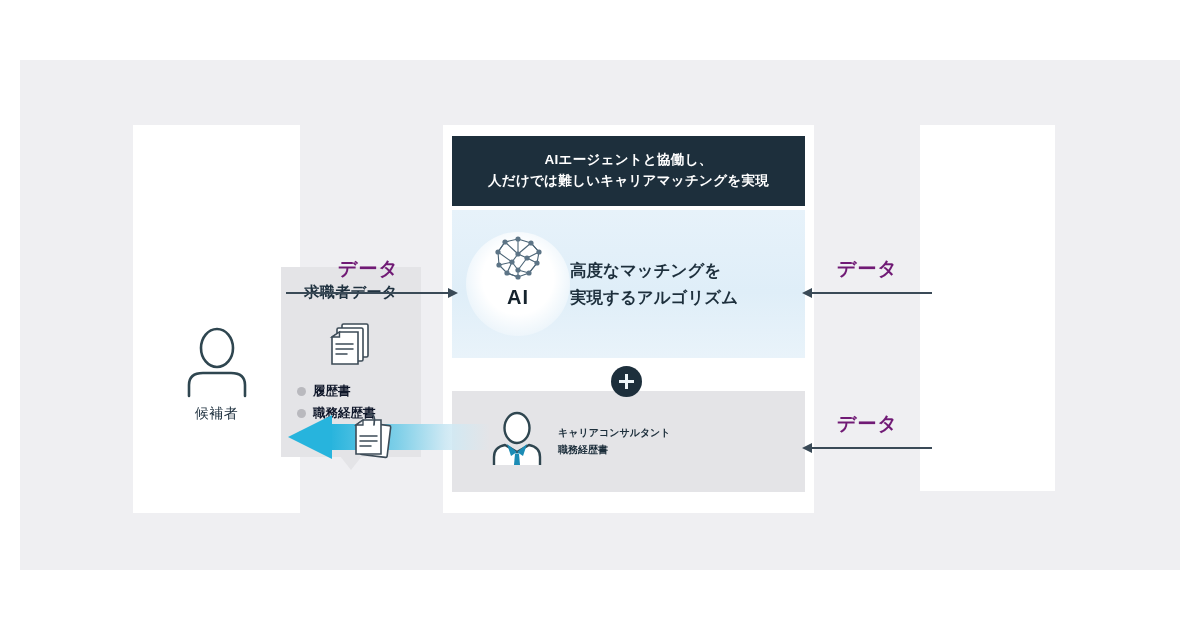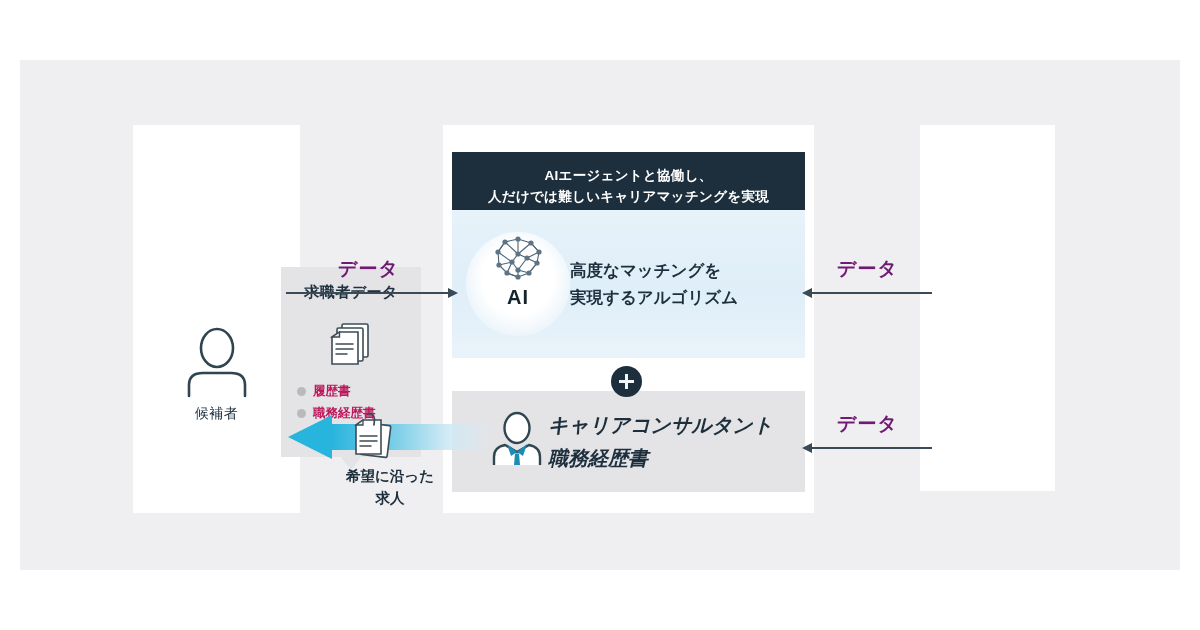--- a/index.html
+++ b/index.html
@@ -35,30 +35,30 @@
   .left-title{
     position:absolute;left:0;top:16px;width:100%;text-align:center;
     font-size:15px;font-weight:700;color:#203240;letter-spacing:.5px;
   }
   .docs-icon{position:absolute;left:50%;top:48px;transform:translateX(-50%);}
   .bullets{position:absolute;left:16px;top:116px;}
   .bullet-row{display:flex;align-items:center;margin-bottom:5px;}
   .bullet-dot{
     width:9px;height:9px;border-radius:50%;background:#b9b9be;margin-right:7px;flex:none;
   }
-  .bullet-txt{font-size:12.5px;font-weight:700;color:#be185d;white-space:nowrap;}
+  .bullet-txt{font-size:12.5px;font-weight:700;color:#0f172a;white-space:nowrap;}
 
   .person-wrap{position:absolute;left:0;top:200px;width:167px;text-align:center;}
   .person-label{
     margin-top:2px;font-size:14px;font-weight:400;color:#203240;letter-spacing:.5px;
   }
 
   
   .hero-head{
-    position:absolute;left:452px;top:152px;width:353px;height:70px;
+    position:absolute;left:452px;top:136px;width:353px;height:70px;
     background:#1d2f3c;display:flex;flex-direction:column;
     align-items:center;justify-content:center;
   }
   .hero-head span{
     display:block;color:#ffffff;font-size:13.5px;font-weight:700;
     line-height:1.55;letter-spacing:.3px;text-align:center;white-space:nowrap;
   }
 
   .ai-box{
     position:absolute;left:452px;top:210px;width:353px;height:148px;
@@ -84,21 +84,21 @@
   }
   .plus-badge .v{position:absolute;width:2.6px;height:15px;background:#eef6fa;}
   .plus-badge .h{position:absolute;width:15px;height:2.6px;background:#eef6fa;}
 
   .cons-box{
     position:absolute;left:452px;top:391px;width:353px;height:101px;
     background:#e4e4e7;display:flex;align-items:center;
   }
   .cons-icon{margin-left:36px;flex:none;}
   .cons-copy{
-    margin-left:2px;font-size:20px;font-weight:700;color:#1d2f3c;line-height:1.62;font-style:italic;
+    margin-left:12px;font-size:10px;font-weight:700;color:#1d2f3c;line-height:1.62;
   }
 
   
   .arrow-line{position:absolute;height:2px;background:#3a4a57;}
   .arrow-head-r{
     position:absolute;width:0;height:0;
     border-top:5.5px solid transparent;border-bottom:5.5px solid transparent;
     border-left:10px solid #3a4a57;
   }
   .arrow-head-l{
@@ -283,18 +283,14 @@
       </g>
       <path d="M8 15 L15 15 L15 10 Z" fill="#e9e9ec" stroke="#3c4b57" stroke-width="1.3"></path>
       <g stroke="#3c4b57" stroke-width="1.5" stroke-linecap="round">
         <line x1="12" y1="26" x2="29" y2="26"></line>
         <line x1="12" y1="31" x2="29" y2="31"></line>
         <line x1="12" y1="36" x2="23" y2="36"></line>
       </g>
       <path d="M20 4 Q26 3 26.5 9 L26 15" fill="none" stroke="#3c4b57" stroke-width="1.7" stroke-linecap="round"></path>
     </svg>
   </div>
-  <div class="ret-label">
-    <span>希望に沿った</span>
-    <span>求人</span>
-  </div>
 
 </div>
 
 </body></html>

